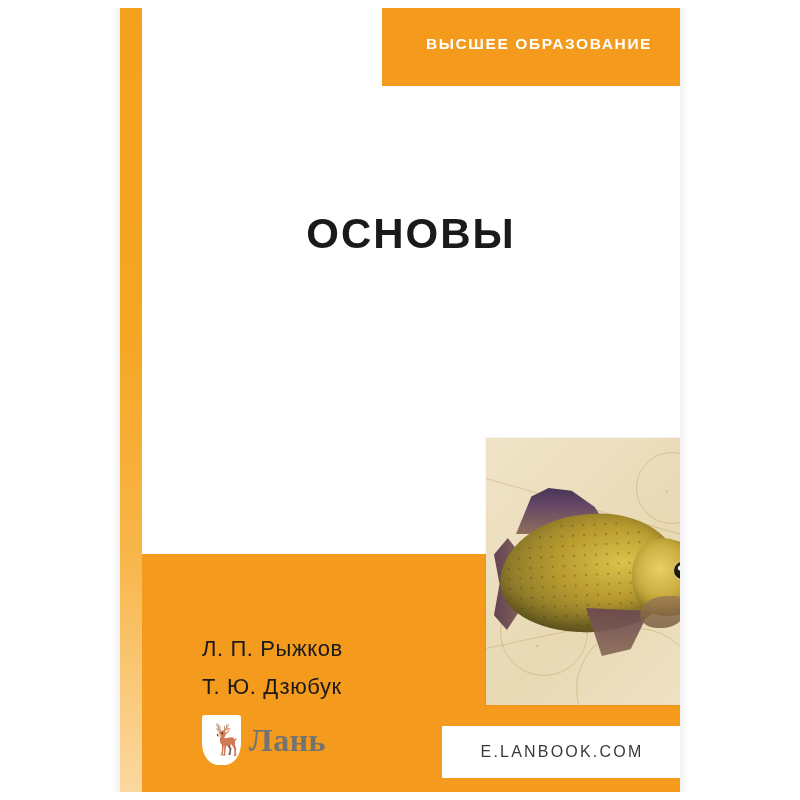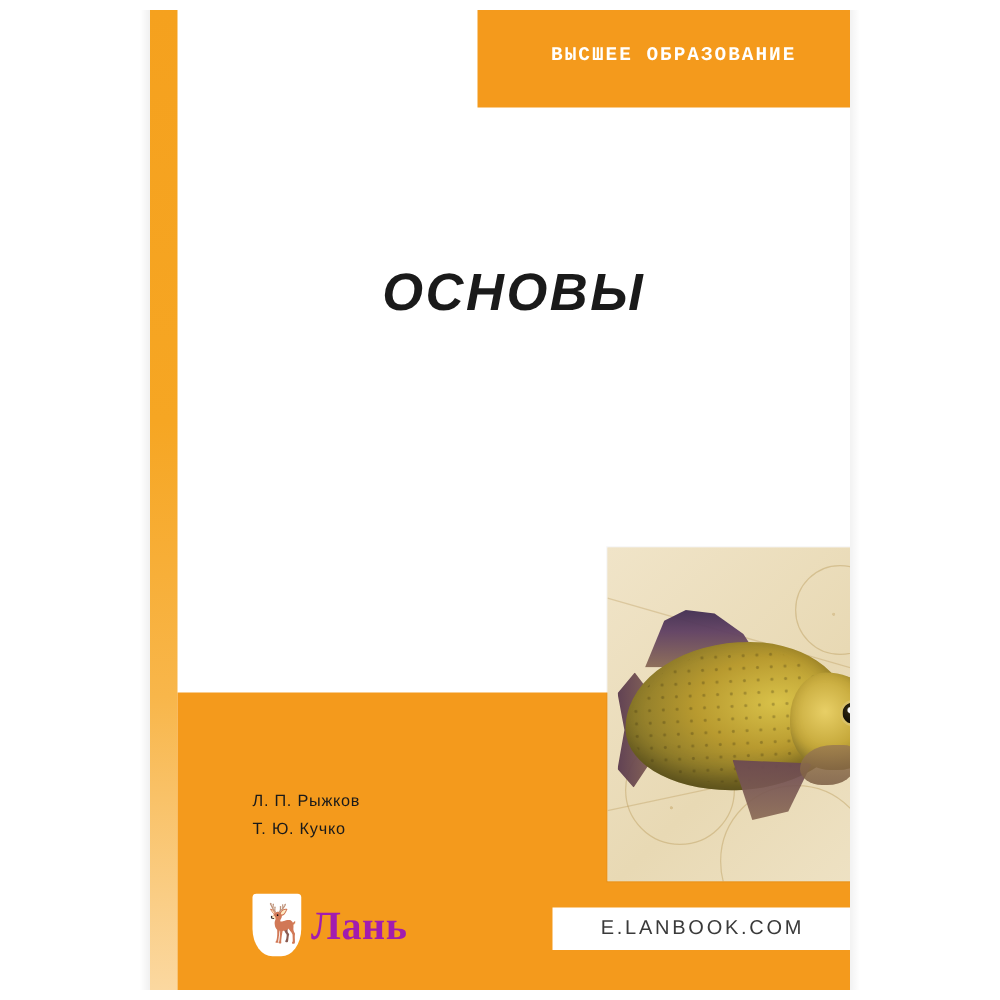--- a/index.html
+++ b/index.html
@@ -46,40 +46,39 @@
   .top-banner-text {
     position: absolute;
     left: 16px;
     right: 0;
     top: 27px;
     text-align: center;
     color: #ffffff;
     font-size: 15.5px;
     font-weight: bold;
     letter-spacing: 1.6px;
-    font-family: Liberation Mono, monospace;
+    font-family: Liberation Sans, sans-serif;
   }
 
   
   .title-block {
     position: absolute;
     left: 22px;
     right: 0;
     top: 198px;
     text-align: center;
   }
   .title-line {
     color: #1a1a1a;
     font-size: 42px;
     font-weight: bold;
     letter-spacing: 2px;
     line-height: 1.35;
     font-family: "Liberation Sans", sans-serif;
     white-space: nowrap;
-    font-style: italic;
   }
 
   
   .bottom-block {
     position: absolute;
     left: 22px;
     top: 546px;
     width: 538px;
     height: 238px;
     background: #f49a1c;
@@ -211,21 +210,21 @@
     border-radius: 60% 20% 50% 40%;
     opacity: 0.85;
   }
 
   
   .authors {
     position: absolute;
     left: 82px;
     top: 622px;
     color: #1a1a1a;
-    font-size: 13px;
+    font-size: 22px;
     line-height: 1.72;
     letter-spacing: 0.6px;
     font-family: "Liberation Sans", sans-serif;
   }
 
   
   .logo {
     position: absolute;
     left: 82px;
     top: 706px;
@@ -248,34 +247,34 @@
     top: 7px;
     width: 26px;
     height: 36px;
     color: #f49a1c;
     font-size: 30px;
     line-height: 36px;
     text-align: center;
   }
   .logo-word {
     margin-left: 8px;
-    color: #a21caf;
+    color: #737373;
     font-size: 32px;
     font-weight: bold;
     letter-spacing: 0.5px;
     font-family: "Liberation Serif", serif;
   }
 
   
   .site-bar {
     position: absolute;
     left: 322px;
     top: 718px;
     width: 240px;
-    height: 34px;
+    height: 52px;
     background: #ffffff;
     display: flex;
     align-items: center;
     justify-content: center;
   }
   .site-text {
     color: #3a3a3a;
     font-size: 16px;
     letter-spacing: 2.2px;
     font-family: "Liberation Sans", sans-serif;
@@ -331,21 +330,21 @@
       <div class="fish-scales"></div>
       <div class="fish-fin-lower"></div>
       <div class="fish-head"></div>
       <div class="fish-fin-pect"></div>
       <div class="fish-eye"></div>
     </div>
   </div>
 
   <div class="authors">
     <div>Л. П. Рыжков</div>
-    <div>Т. Ю. Кучко</div>
+    <div>Т. Ю. Дзюбук</div>
   </div>
 
   <div class="logo">
     <div class="logo-shield">
       <div class="logo-deer">🦌</div>
     </div>
     <div class="logo-word">Лань</div>
   </div>
 
   <div class="site-bar">

